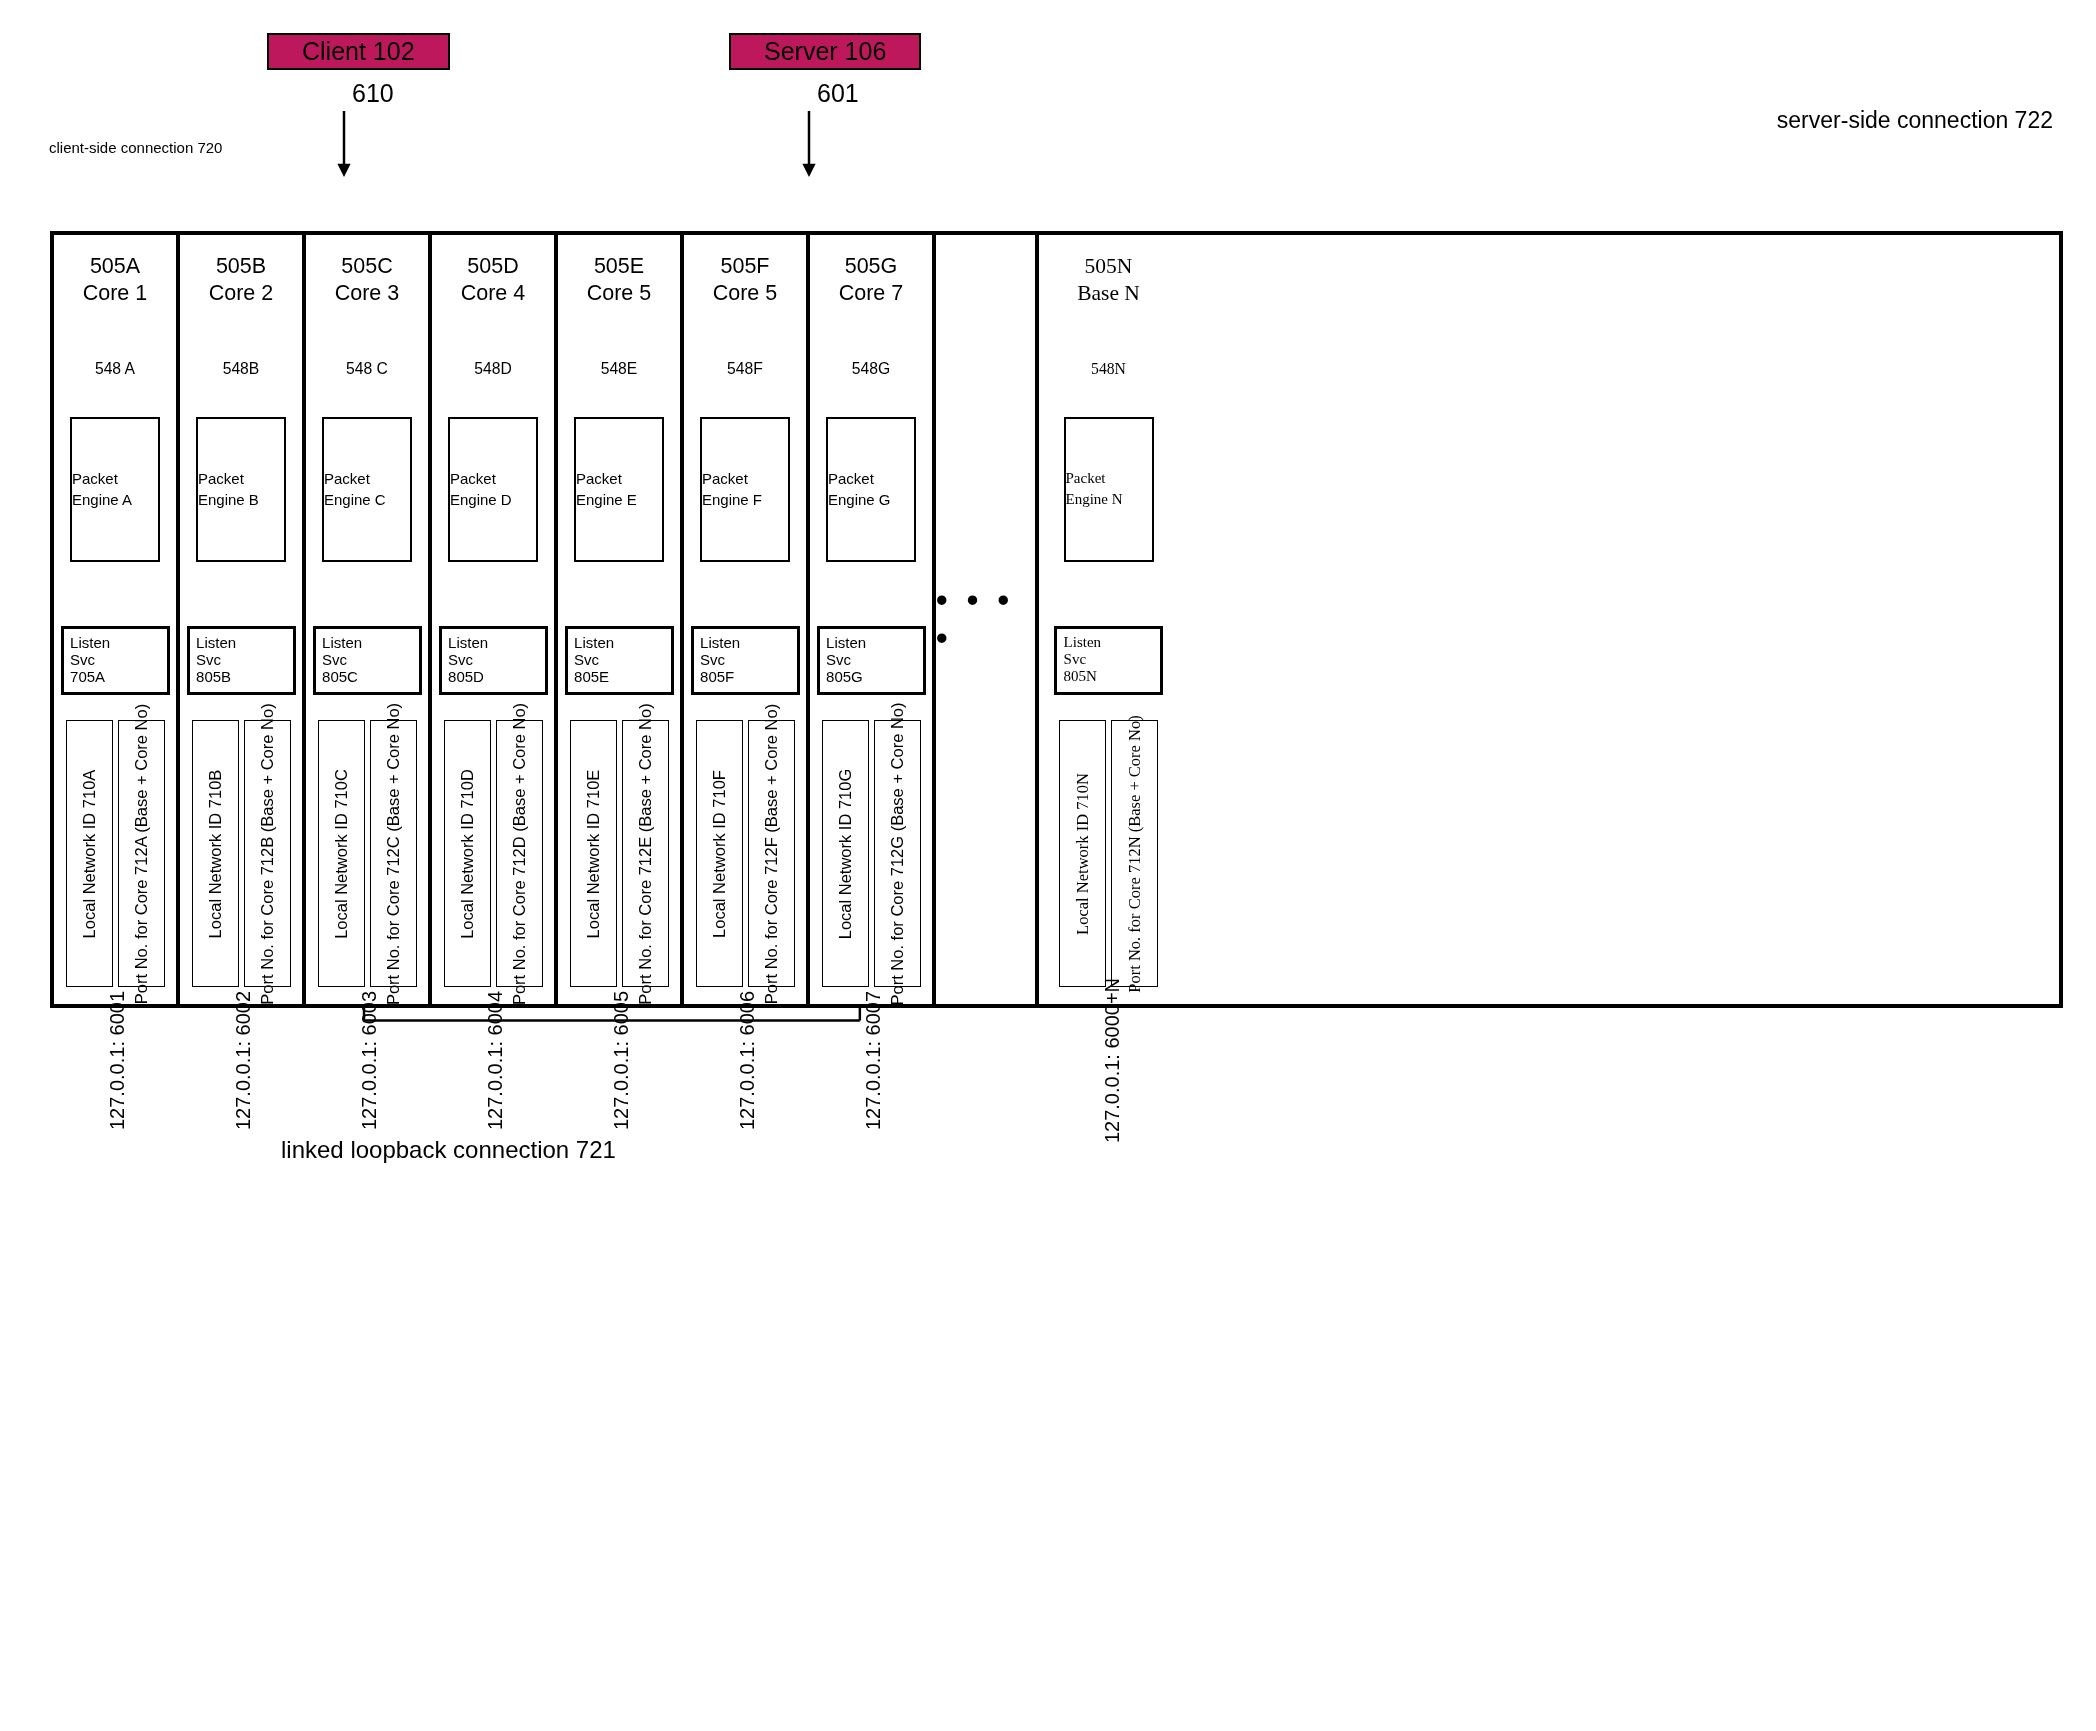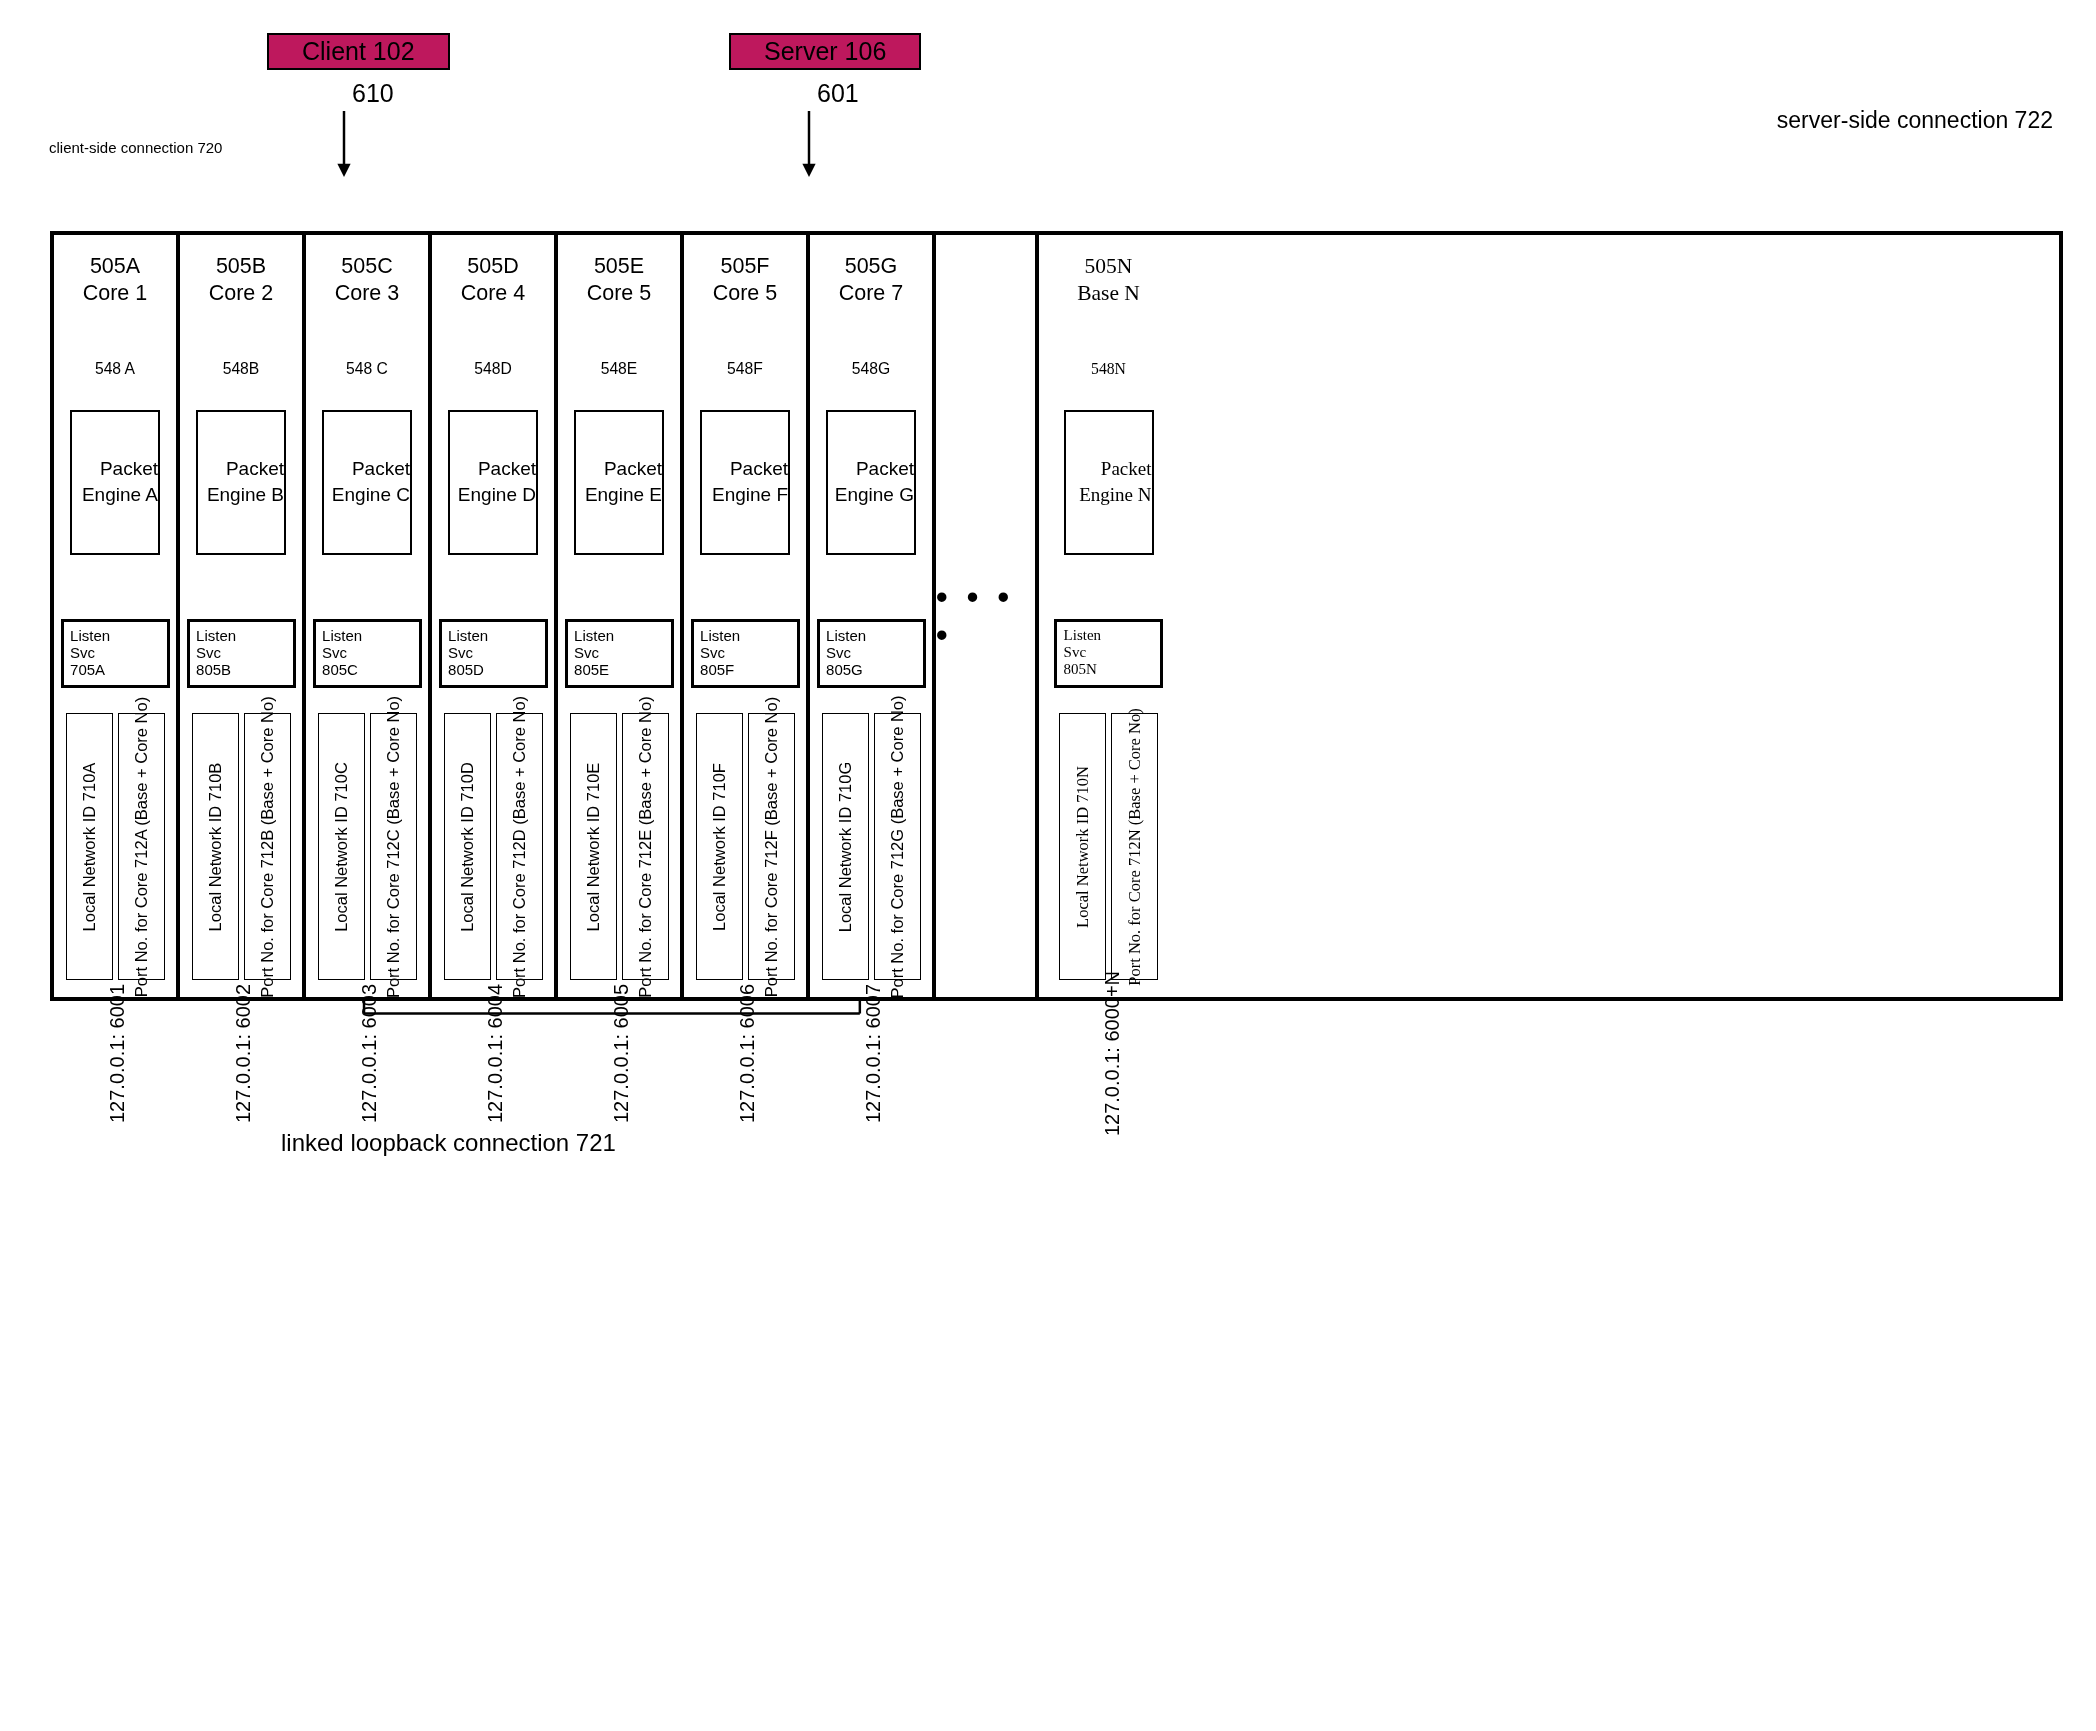--- a/index.html
+++ b/index.html
@@ -46,25 +46,25 @@
   border-right:4.1px solid #000;
   width:99px;
   background:#fff;
   display:flex;align-items:center;justify-content:center;
 }
 .gap span{font-size:33px;letter-spacing:5px;font-weight:bold;}
 
 .coreHdr{font-size:21.5px;text-align:center;line-height:1.25;}
 .peLab{font-size:15.7px;margin-top:33px;}
 .peBox{
-  margin-top:12px;
+  margin-top:19px;
   border:2.5px solid #000;
   width:86px;height:141px;
   display:flex;align-items:center;justify-content:center;
-  text-align:right;font-size:19px;line-height:1.4;
+  text-align:left;font-size:15px;line-height:1.4;
 }
 .lsBox{
   margin-top:44px;
   border:3.3px solid #000;
   width:109px;
   text-align:left;
   padding:5px 6.6px 6.6px 6.6px;
   font-size:15px;line-height:1.15;
   box-sizing:border-box;
 }

